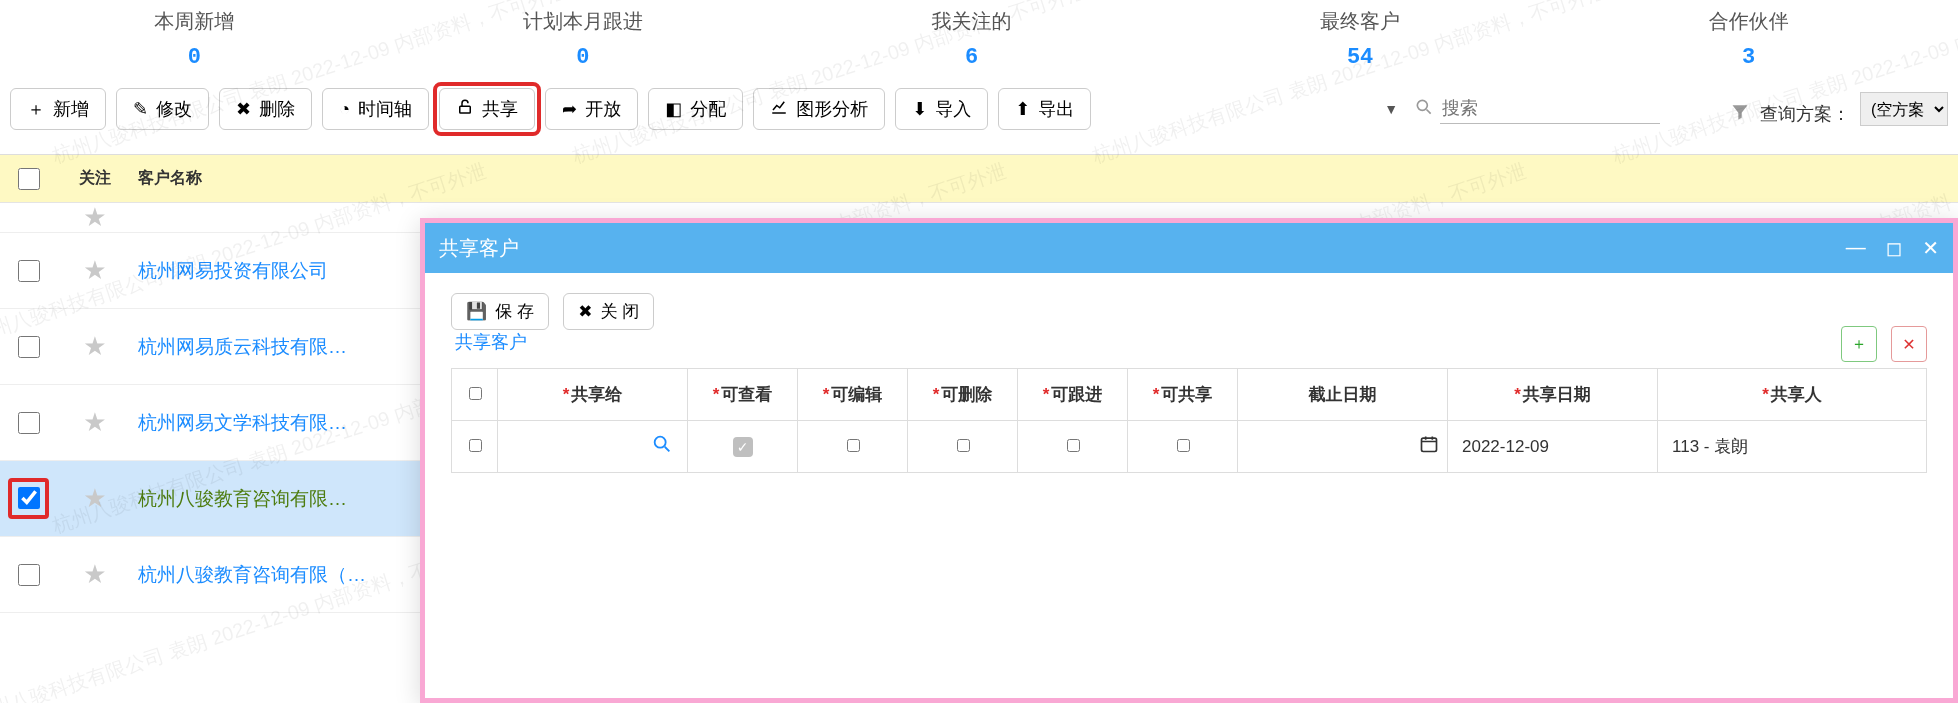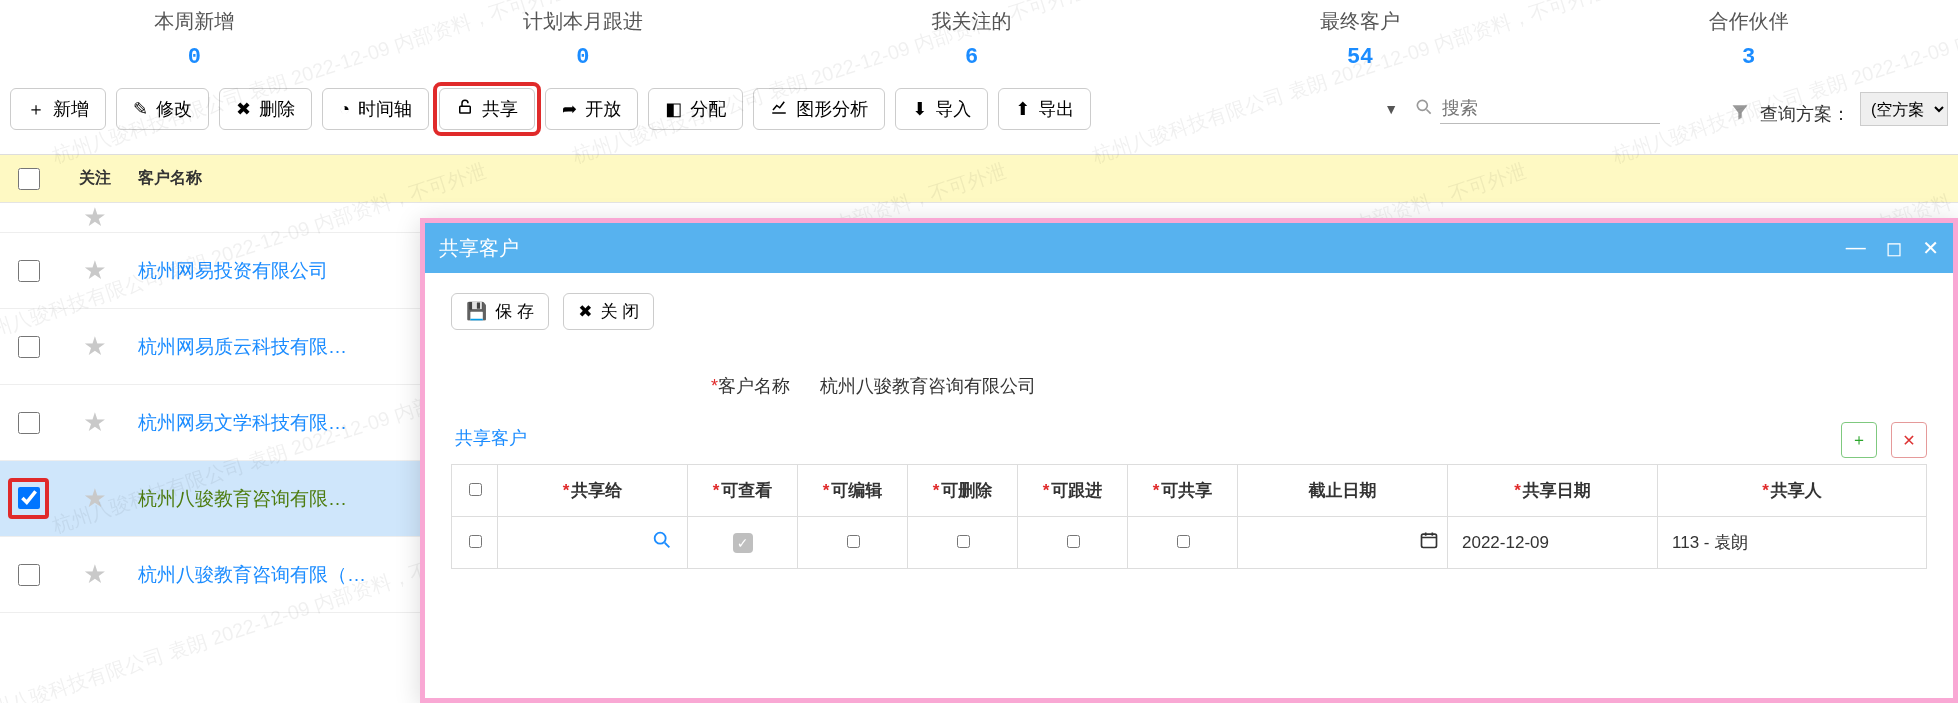--- a/index.html
+++ b/index.html
@@ -245,24 +245,20 @@
       <button class="btn-sm">
           <span>💾</span>
           <span>保 存</span>
         </button>
       <button class="btn-sm" style="margin-left:10px;">
           <span>✖</span>
           <span>关 闭</span>
         </button>
     </div>
 
-    <div class="form-row">
-      <span><span class="req">*</span><span>客户名称</span></span>
-      <span class="v">杭州八骏教育咨询有限公司</span>
-    </div>
 
     <div>
       <span class="section-label">共享客户</span>
       <div class="section-actions">
         <div class="icon-btn green">＋</div>
         <div class="icon-btn red">✕</div>
       </div>
     </div>
 
     <table class="share">

